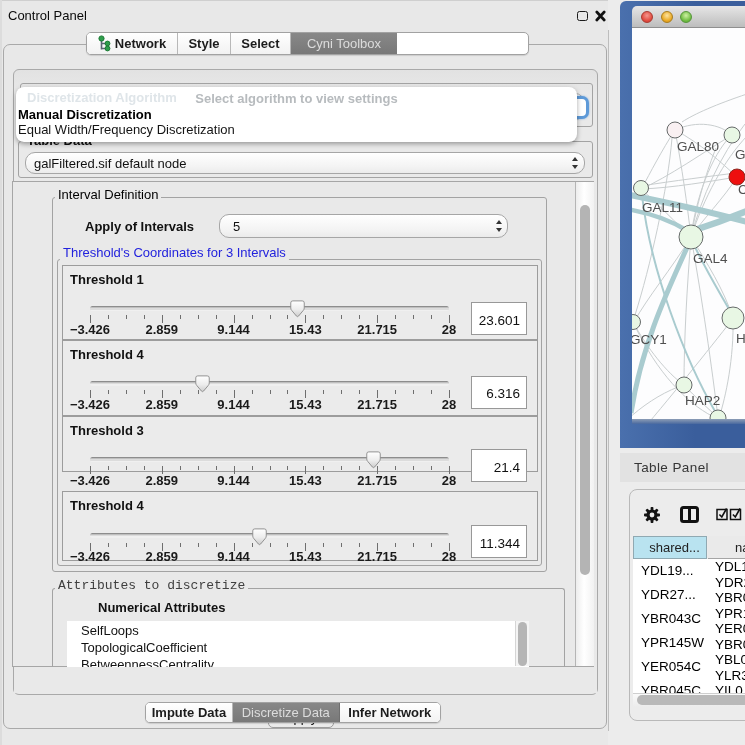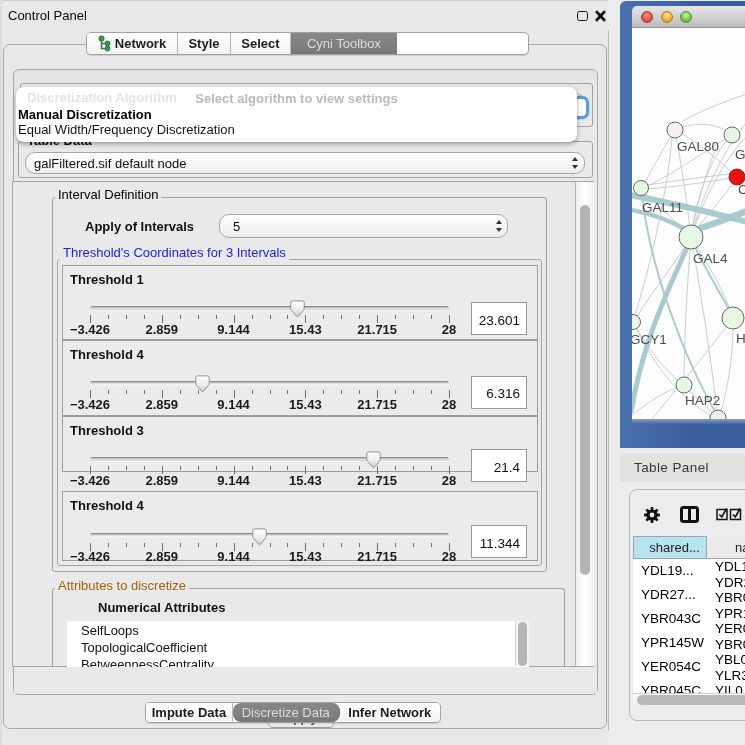--- a/index.html
+++ b/index.html
@@ -249,37 +249,37 @@
           <stop offset="0" stop-color="#ffffff"></stop>
           <stop offset="0.55" stop-color="#ececec"></stop>
           <stop offset="1" stop-color="#cccccc"></stop>
         </linearGradient>
       </defs>
     </svg>
     <div class="vbox" style="top:33px;">11.344</div>
   </div>
 
 <div class="groupbox" style="left:52px;top:588px;width:513px;height:85px;border-bottom:none;"></div>
-<div class="gtitle" style="left:55px;top:579px;color:#a16207;background:#e9e9e9;">Attributes to discretize</div>
+<div class="gtitle" style="left:55px;top:579px;color:#404040;background:#e9e9e9;font-family:Liberation Mono, monospace;">Attributes to discretize</div>
 <div class="abs b13" style="left:58px;top:600px;margin-left:40px;">Numerical Attributes</div>
 <div class="abs" style="left:67px;top:621px;width:462px;height:54px;background:#fff;">
   <div class="abs t13" style="left:14px;top:2px;">SelfLoops</div>
   <div class="abs t13" style="left:14px;top:19px;">TopologicalCoefficient</div>
   <div class="abs t13" style="left:14px;top:36px;">BetweennessCentrality</div>
 </div>
 <div class="abs" style="left:515px;top:621px;width:14px;height:45px;background:#f4f4f4;border-left:1px solid #d5d5d5;"></div>
 <div class="abs" style="left:518px;top:622px;width:9px;height:44px;background:#b5b5b5;border-radius:4.5px;"></div>
 
 <div class="abs" style="left:14px;top:667px;width:583px;height:26px;background:#e9e9e9;"></div>
 
 <div class="abs" style="left:268px;top:672px;width:66px;height:21px;background:linear-gradient(#ffffff,#e9e9e9);border:1px solid #9d9d9d;border-radius:5px;text-align:center;font-size:13px;color:#111;line-height:19px;margin-top:35px;">Apply</div>
 
 <div class="seg" style="left:145px;top:702px;width:296px;height:21px;">
   <div style="width:96px;">Impute Data</div>
-  <div class="sel" style="width:118px;border-radius:8px;">Discretize Data</div>
+  <div class="sel" style="width:118px;">Discretize Data</div>
   <div style="width:111px;">Infer Network</div>
 </div>
 
 <div class="abs" style="left:16px;top:87px;width:561px;height:55px;background:#ffffff;border-radius:8px;box-shadow:0 2px 5px rgba(0,0,0,0.35);z-index:40;">
   <div class="abs" style="left:11px;top:2.5px;font-size:13px;color:#dfe5e9;font-weight:bold;">Discretization Algorithm</div>
   <div class="abs" style="left:0;top:4px;width:100%;text-align:center;font-size:13px;color:#b7bbbe;font-weight:bold;">Select algorithm to view settings</div>
   <div class="abs" style="left:2px;top:20px;font-size:13px;color:#000;font-weight:bold;">Manual Discretization</div>
   <div class="abs" style="left:2px;top:34.5px;font-size:13px;color:#141414;">Equal Width/Frequency Discretization</div>
 </div>
 

